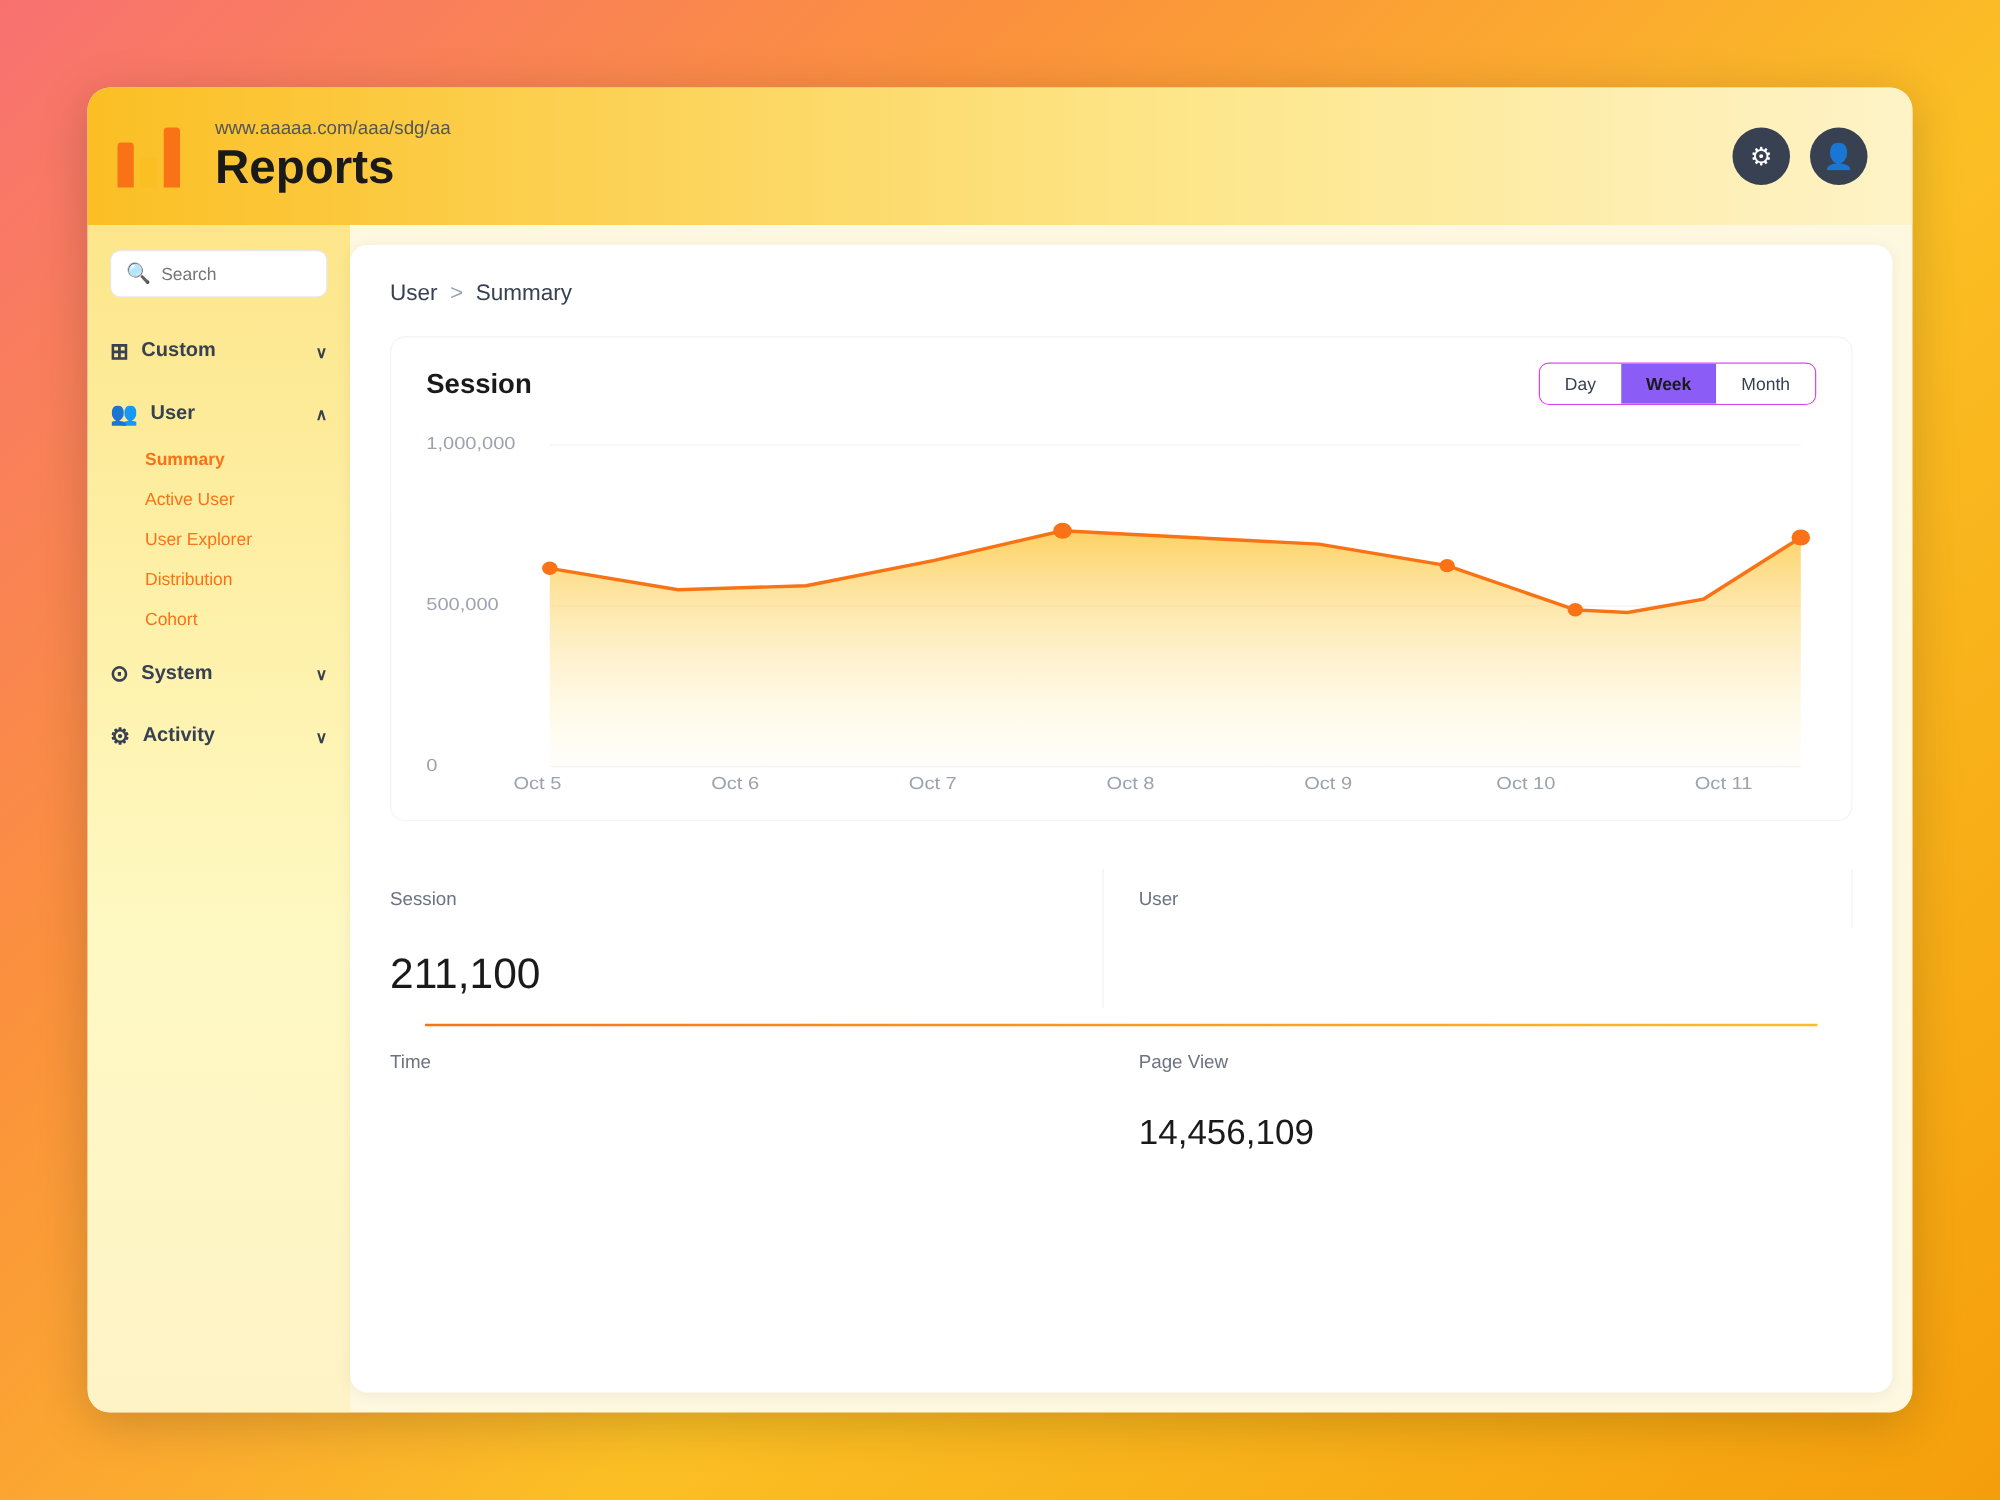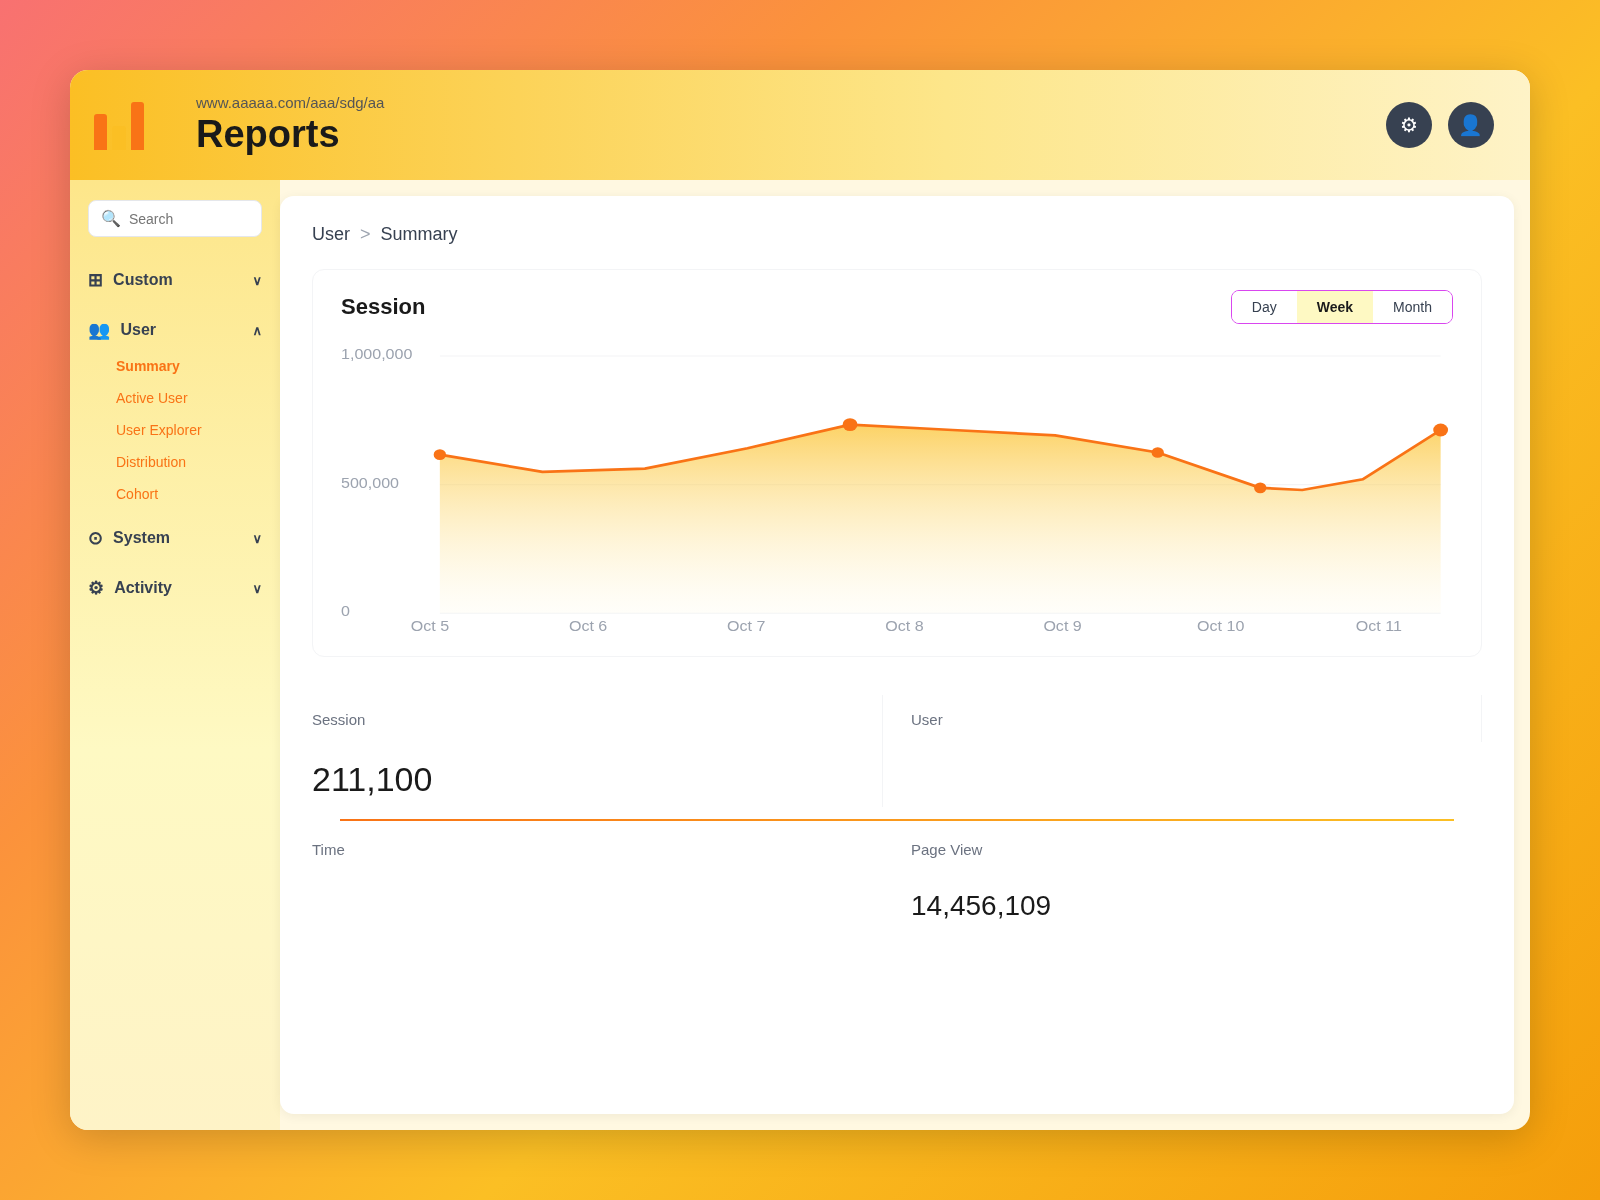--- a/index.html
+++ b/index.html
@@ -23,21 +23,20 @@
       flex-direction: column;
     }
     
     .header {
       background: linear-gradient(90deg, #fbbf24 0%, #fde68a 60%, #fef3c7 100%);
       display: flex;
       align-items: center;
       padding: 18px 36px 18px 24px;
       height: 110px;
       flex-shrink: 0;
-      gap: 24px;
     }
     .logo {
       display: flex;
       align-items: center;
       gap: 16px;
       margin-right: 28px;
     }
     .logo-icon {
       width: 50px;
       height: 50px;
@@ -210,21 +209,21 @@
       padding: 8px 20px;
       font-size: 14px;
       font-weight: 500;
       cursor: pointer;
       background: #fff;
       color: #374151;
       border: none;
       outline: none;
     }
     .period-btn.active {
-      background: #fef9c3;
+      background: #8b5cf6;
       color: #1a1a1a;
       font-weight: 700;
     }
     
     .chart-area {
       width: 100%;
       height: 300px;
       position: relative;
     }
     .chart-svg {

